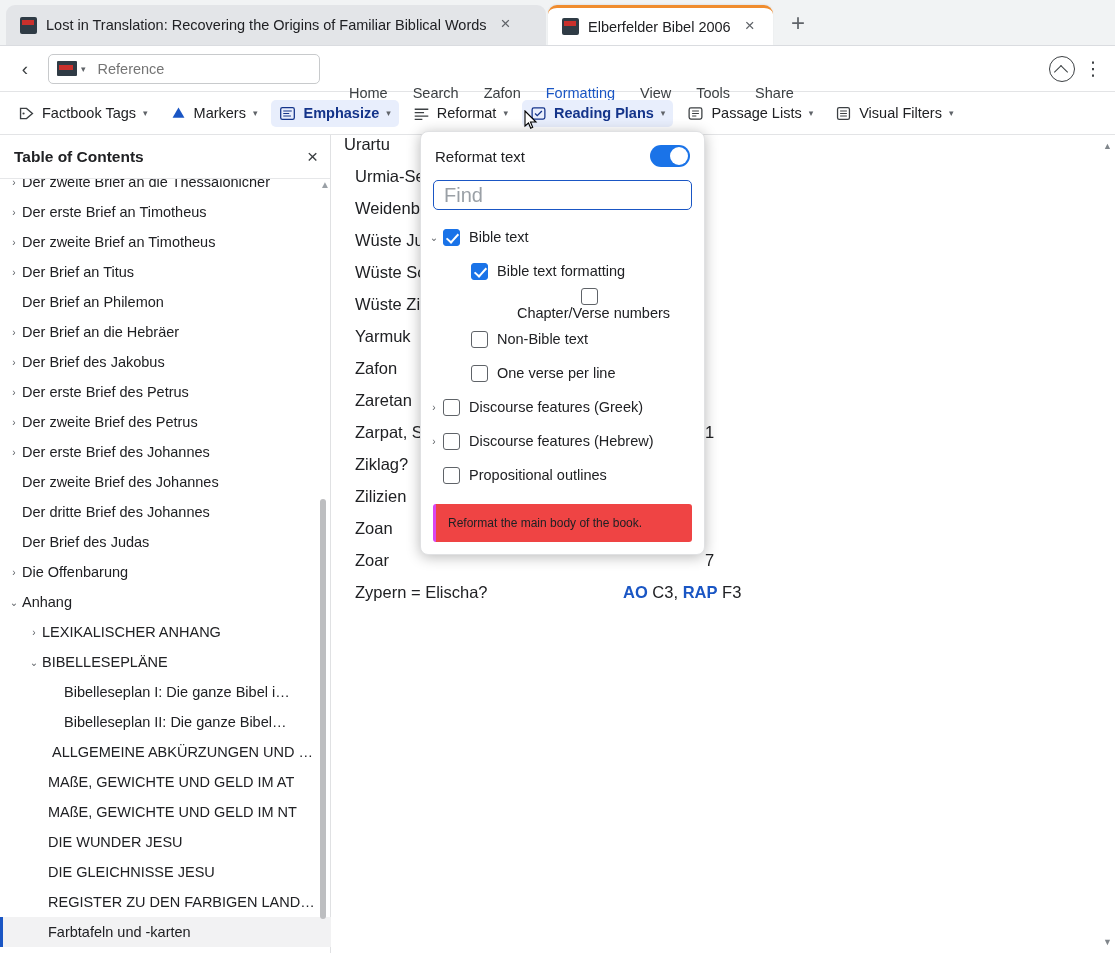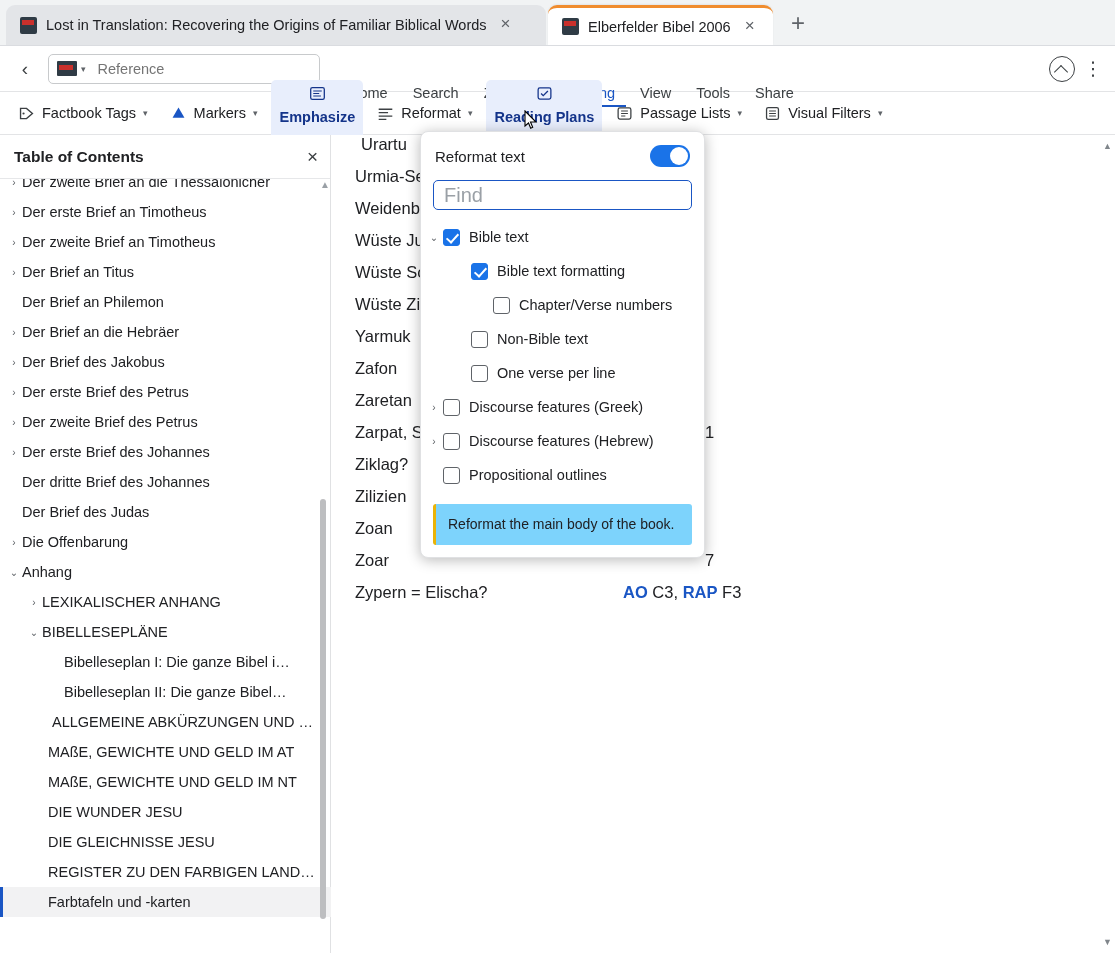--- a/index.html
+++ b/index.html
@@ -166,21 +166,21 @@
   }
   .tbtn {
     display: flex; align-items: center; gap: 7px;
     font-size: 14.5px;
     color: #202124;
     padding: 5px 8px;
     border-radius: 5px;
     white-space: nowrap;
   }
   .tbtn .lbl { color: #202124; }
-  .tbtn.tinted { background: #e8eefc; flex-direction: column; }
+  .tbtn.tinted { background: #e8eefc; }
   .tbtn.tinted .lbl { color: #14348a; font-weight: bold; }
   .tbtn .chev { font-size: 9px; color: #5f6368; }
   .tico { width: 17px; height: 17px; flex: 0 0 auto; }
 
   
   .main { position: absolute; left: 0; top: 135px; width: 1115px; height: 818px; }
 
   
   .toc {
     position: absolute; left: 0; top: 0;
@@ -321,25 +321,25 @@
   .cb.checked::after {
     content: "";
     position: absolute; left: 5px; top: 1px;
     width: 5px; height: 10px;
     border-right: 2px solid #fff;
     border-bottom: 2px solid #fff;
     transform: rotate(42deg);
   }
   .tooltip {
     margin: 6px 12px 12px 12px;
-    background: #7dd3fc;
-    border-left: 3px solid #eab308;
+    background: #ef4444;
+    border-left: 3px solid #d946ef;
     border-radius: 3px;
     padding: 11px 12px;
-    font-size: 14px;
+    font-size: 12px;
     color: #202124;
     line-height: 1.35;
   }
 
   
   .cursor {
     position: absolute;
     left: 524px; top: 110px;
     width: 14px; height: 20px;
     pointer-events: none;
@@ -495,20 +495,24 @@
         <div class="toc-row" style="padding-left:6px;">
           <span class="arrow">›</span>
           <span class="txt">Der zweite Brief des Petrus</span>
         </div>
         <div class="toc-row" style="padding-left:6px;">
           <span class="arrow">›</span>
           <span class="txt">Der erste Brief des Johannes</span>
         </div>
         <div class="toc-row" style="padding-left:6px;">
           <span class="arrow"></span>
+          <span class="txt">Der zweite Brief des Johannes</span>
+        </div>
+        <div class="toc-row" style="padding-left:6px;">
+          <span class="arrow"></span>
           <span class="txt">Der dritte Brief des Johannes</span>
         </div>
         <div class="toc-row" style="padding-left:6px;">
           <span class="arrow"></span>
           <span class="txt">Der Brief des Judas</span>
         </div>
         <div class="toc-row" style="padding-left:6px;">
           <span class="arrow">›</span>
           <span class="txt">Die Offenbarung</span>
         </div>
@@ -559,21 +563,21 @@
         <div class="toc-row highlight" style="padding-left:29px;">
           <span class="arrow"></span>
           <span class="txt">Farbtafeln und -karten</span>
         </div>
 
         <div class="toc-scrollbar"></div>
       </div>
     </div>
 
     <div class="textcol">
-      <div class="entry" style="left:30px;top:0px;">Urartu</div>
+      <div class="entry" style="left:13px;top:0px;">Urartu</div>
       <div class="entry" style="left:24px;top:32px;">Urmia-Se</div>
       <div class="entry" style="left:24px;top:64px;">Weidenba</div>
       <div class="entry" style="left:24px;top:96px;">Wüste Ju</div>
       <div class="entry" style="left:24px;top:128px;">Wüste Sc</div>
       <div class="entry" style="left:24px;top:160px;">Wüste Zir</div>
       <div class="entry" style="left:24px;top:192px;">Yarmuk</div>
       <div class="entry" style="left:24px;top:224px;">Zafon</div>
       <div class="entry" style="left:24px;top:256px;">Zaretan</div>
       <div class="entry" style="left:24px;top:288px;">Zarpat, S</div>
       <div class="entry" style="left:374px;top:288px;">1</div>
@@ -616,21 +620,21 @@
     <div class="poplist">
       <div class="prow" style="padding-left:4px;">
         <span class="tw">⌄</span>
         <span class="cb checked"></span>
         <span>Bible text</span>
       </div>
       <div class="prow" style="padding-left:50px;">
         <span class="cb checked"></span>
         <span>Bible text formatting</span>
       </div>
-      <div class="prow" style="padding-left:72px;">
+      <div class="prow" style="padding-left:72px;flex-direction:column;">
         <span class="cb"></span>
         <span>Chapter/Verse numbers</span>
       </div>
       <div class="prow" style="padding-left:50px;">
         <span class="cb"></span>
         <span>Non-Bible text</span>
       </div>
       <div class="prow" style="padding-left:50px;">
         <span class="cb"></span>
         <span>One verse per line</span>

